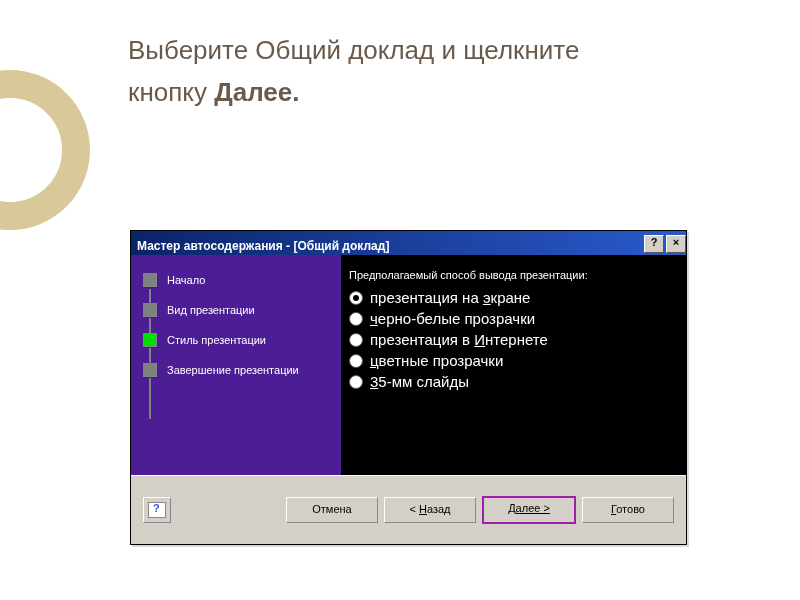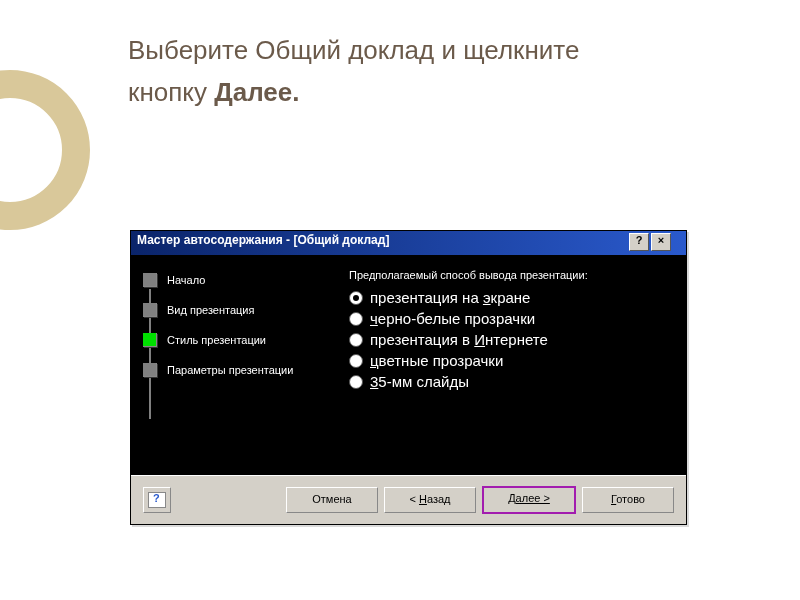--- a/index.html
+++ b/index.html
@@ -41,22 +41,22 @@
     border: 1px solid #000;
     box-shadow: 2px 2px 0 rgba(0,0,0,0.15);
     font-family: Tahoma, Arial, sans-serif;
     font-size: 11px;
   }
   .titlebar {
     background: #0a246a;
     background: linear-gradient(to right, #0a246a, #2a5acd);
     color: #fff;
     display: flex;
-    align-items: flex-start;
-    padding: 2px 15px 2px 6px;
+    align-items: flex-end;
+    padding: 2px 0 2px 6px;
     height: 20px;
   }
   .titlebar-text {
     font-weight: bold;
     font-size: 12px;
     flex: 1;
     white-space: nowrap;
   }
   .titlebar-btn {
     width: 18px;
@@ -72,21 +72,21 @@
     line-height: 13px;
     color: #000;
     cursor: pointer;
   }
   .dialog-body {
     display: flex;
     padding: 0;
   }
   .left-panel {
     width: 210px;
-    background: #000000;
+    background: #4c1d95;
     padding: 14px 8px 14px 12px;
     box-sizing: border-box;
     position: relative;
     height: 220px;
   }
   .right-panel {
     flex: 1;
     background: #000;
     color: #fff;
     padding: 14px 16px 22px 8px;
@@ -153,21 +153,21 @@
     top: 3px;
     width: 6px;
     height: 6px;
     background: #000;
     border-radius: 50%;
   }
   .underline { text-decoration: underline; }
   .button-bar {
     background: #d4d0c8;
     border-top: 1px solid #fff;
-    padding: 10px 12px;
+    padding: 20px 12px;
     display: flex;
     align-items: center;
   }
   .help-btn {
     width: 26px;
     height: 24px;
     border: 1px solid #888;
     border-top-color: #fff;
     border-left-color: #fff;
     background: #d4d0c8;
@@ -233,29 +233,29 @@
 
   <div class="dialog-body">
     <div class="left-panel">
       <div class="connector"></div>
       <div class="step-row">
         <div class="step-box sb-grey"></div>
         <span class="step-label">Начало</span>
       </div>
       <div class="step-row">
         <div class="step-box sb-grey"></div>
-        <span class="step-label">Вид презентация</span>
+        <span class="step-label">Вид презентации</span>
       </div>
       <div class="step-row">
         <div class="step-box sb-green"></div>
         <span class="step-label">Стиль презентации</span>
       </div>
       <div class="step-row">
         <div class="step-box sb-grey"></div>
-        <span class="step-label">Параметры презентации</span>
+        <span class="step-label">Завершение презентации</span>
       </div>
     </div>
 
     <div class="right-panel">
       <div class="right-title">Предполагаемый способ вывода презентации:</div>
 
       <div class="radio-row">
         <div class="radio checked"></div>
         <span><span>презентация на </span><span class="underline">э</span><span>кране</span></span>
       </div>

